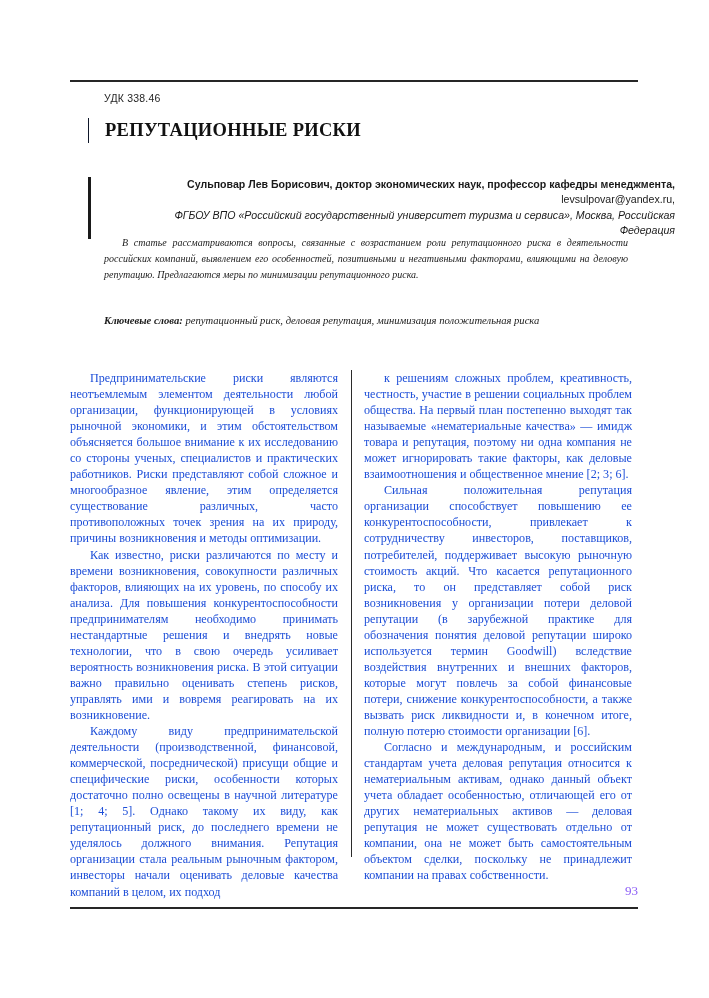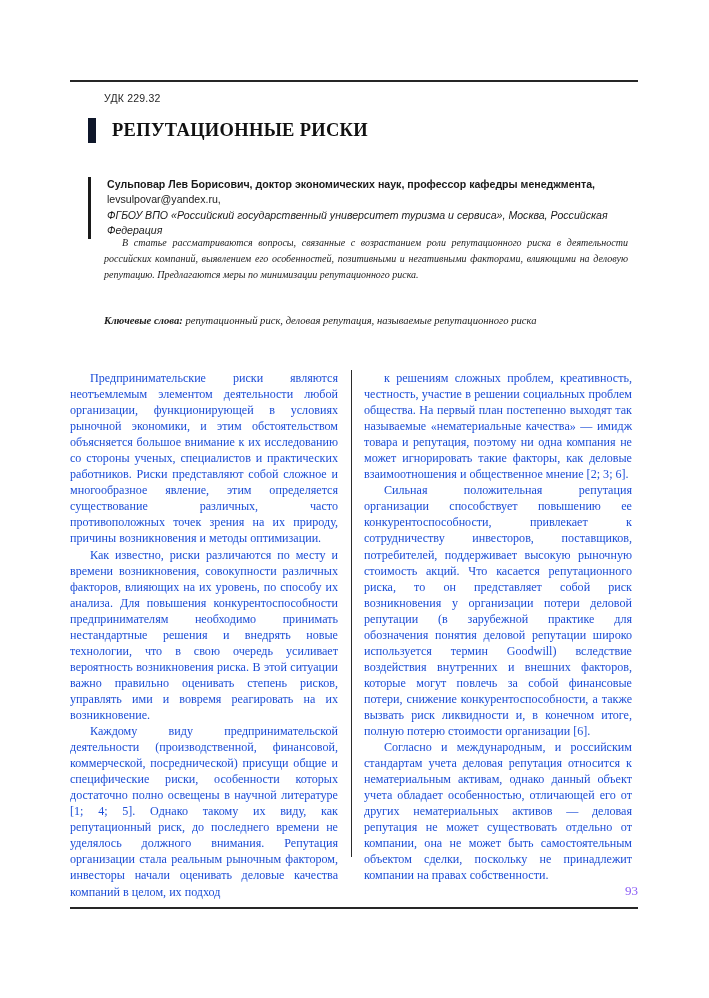--- a/index.html
+++ b/index.html
@@ -44,44 +44,45 @@
     color: #262626;
   }
 
   
   .title-block {
     position: absolute;
     left: 88px;
     top: 118px;
     width: 550px;
     padding-left: 16px;
-    border-left: 8px solid #0f172a;
+    border-left: 1px solid #0f172a;
   }
   .title-line {
     font-family: "Liberation Serif", "DejaVu Serif", serif;
     font-weight: bold;
     font-size: 18.5px;
     line-height: 25px;
     letter-spacing: 0.3px;
     color: #111111;
     white-space: nowrap;
   }
 
   
   .author-block {
     position: absolute;
     left: 88px;
     top: 177px;
     width: 552px;
-    padding-left: 16px;
+    padding-left: 32px;
     border-left: 3px solid #1a1a1a;
     font-family: "Liberation Sans", "DejaVu Sans", sans-serif;
     font-size: 10.6px;
     line-height: 15.4px;
     color: #1a1a1a;
+    text-align: right;
   }
   .author-name { font-weight: bold; }
   .author-email { font-weight: normal; }
   .author-affil { font-style: italic; }
 
   
   .abstract {
     position: absolute;
     left: 104px;
     top: 235px;
@@ -159,35 +160,35 @@
     color: #8b5cf6;
   }
 </style>
 </head>
 <body>
 
 <div class="page">
 
   <div class="top-rule"></div>
 
-  <div class="udc">УДК 229.32</div>
+  <div class="udc">УДК 338.46</div>
 
   <div class="title-block">
     <div class="title-line">РЕПУТАЦИОННЫЕ РИСКИ</div>
   </div>
 
   <div class="author-block">
     <span class="author-name">Сульповар Лев Борисович, доктор экономических наук, профессор кафедры менеджмента,</span><span class="author-email"> levsulpovar@yandex.ru,</span><br>
     <span class="author-affil">ФГБОУ ВПО «Российский государственный университет туризма и сервиса», Москва, Российская Федерация</span>
   </div>
 
   <div class="abstract">В статье рассматриваются вопросы, связанные с возрастанием роли репутационного риска в деятельности российских компаний, выявлением его особенностей, позитивными и негативными факторами, влияющими на деловую репутацию. Предлагаются меры по минимизации репутационного риска.</div>
 
   <div class="keywords">
-    <span class="keywords-label">Ключевые слова:</span><span> репутационный риск, деловая репутация, называемые репутационного риска</span>
+    <span class="keywords-label">Ключевые слова:</span><span> репутационный риск, деловая репутация, минимизация положительная риска</span>
   </div>
 
   <div class="col-divider"></div>
 
   <div class="col col-left">
     <p>Предпринимательские риски являются неотъемлемым элементом деятельности любой организации, функционирующей в условиях рыночной экономики, и этим обстоятельством объясняется большое внимание к их исследованию со стороны ученых, специалистов и практических работников. Риски представляют собой сложное и многообразное явление, этим определяется существование различных, часто противоположных точек зрения на их природу, причины возникновения и методы оптимизации.</p>
     <p>Как известно, риски различаются по месту и времени возникновения, совокупности различных факторов, влияющих на их уровень, по способу их анализа. Для повышения конкурентоспособности предпринимателям необходимо принимать нестандартные решения и внедрять новые технологии, что в свою очередь усиливает вероятность возникновения риска. В этой ситуации важно правильно оценивать степень рисков, управлять ими и вовремя реагировать на их возникновение.</p>
     <p>Каждому виду предпринимательской деятельности (производственной, финансовой, коммерческой, посреднической) присущи общие и специфические риски, особенности которых достаточно полно освещены в научной литературе [1; 4; 5]. Однако такому их виду, как репутационный риск, до последнего времени не уделялось должного внимания. Репутация организации стала реальным рыночным фактором, инвесторы начали оценивать деловые качества компаний в целом, их подход</p>
   </div>
 

